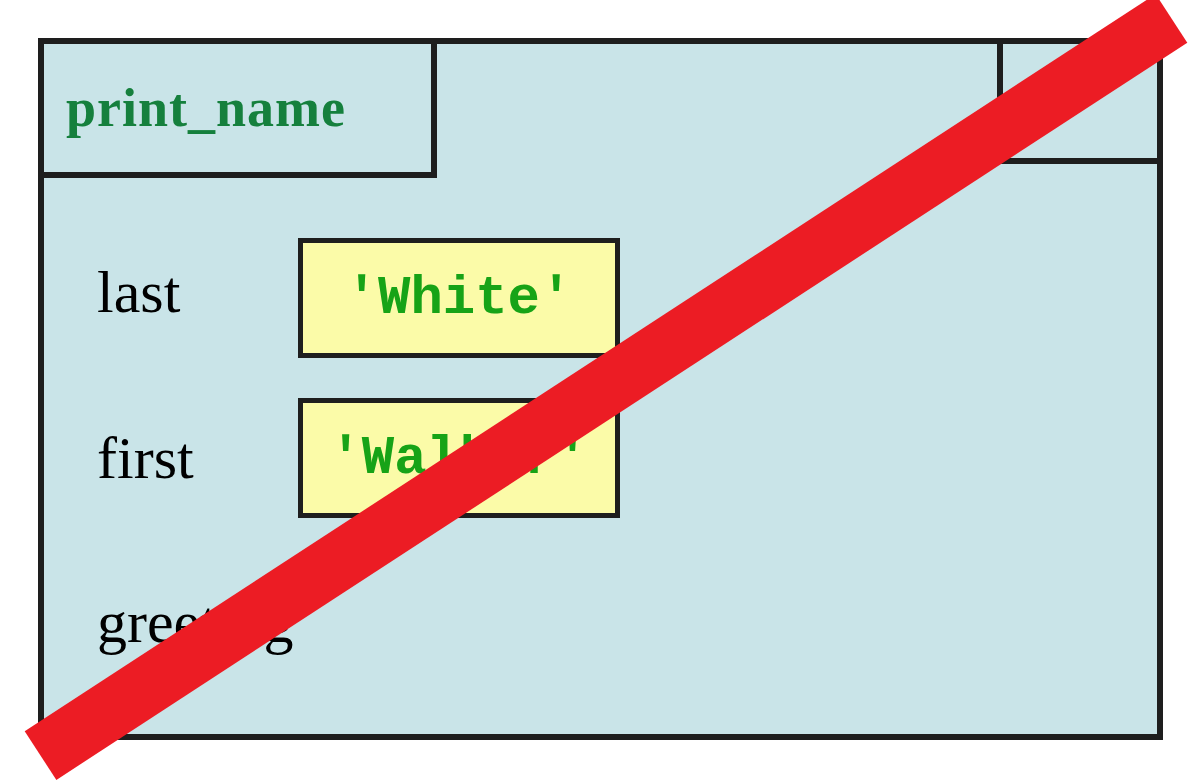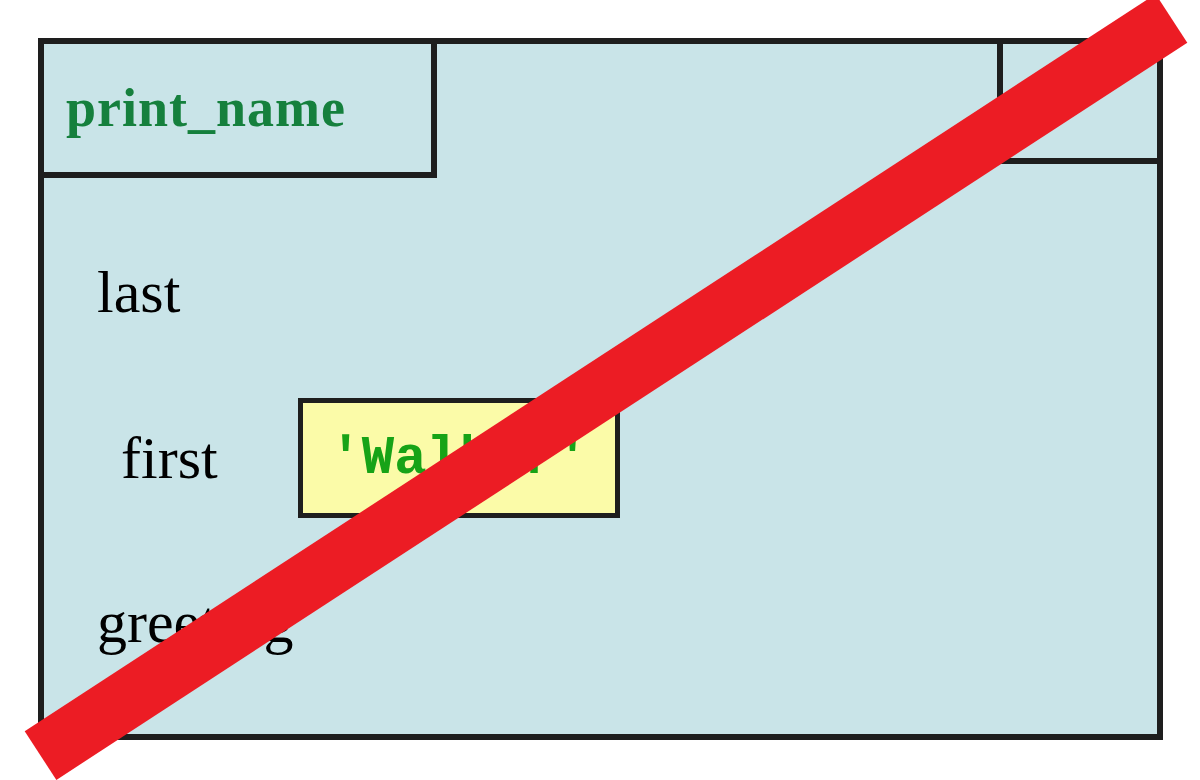--- a/index.html
+++ b/index.html
@@ -67,21 +67,21 @@
     display: flex;
     align-items: center;
     justify-content: center;
     font-family: "Liberation Mono", monospace;
     font-size: 54px;
     font-weight: bold;
     color: var(--string_green, #17A317);
     white-space: nowrap;
   }
   .label-last  { top: 262px; }
-  .label-first { top: 428px; margin-left: 24px; }
+  .label-first { top: 428px; }
   .label-greeting { top: 592px; }
   .box-last  { left: 298px; top: 238px; width: 322px; height: 120px; }
   .box-first { left: 298px; top: 398px; width: 322px; height: 120px; }
   .box-greeting { left: 298px; top: 560px; width: 762px; height: 122px; }
   
   .cross-out-stripe {
     position: absolute;
     left: -69px; top: 358px;
     width: 1350px; height: 58px;
     background: var(--stripe_red, #EC1C24);
@@ -96,20 +96,21 @@
 
   <div class="frame-body"></div>
 
   <div class="frame-tab">
     <span>print_name</span>
   </div>
 
   <div class="frame-counter"></div>
 
   <div class="var-label label-last">last</div>
+  <div class="value-box box-last">'White'</div>
 
   <div class="var-label label-first">first</div>
   <div class="value-box box-first">'Walker'</div>
 
   <div class="var-label label-greeting">greeting</div>
 
   <div class="cross-out-stripe"></div>
 
 </div>
 

